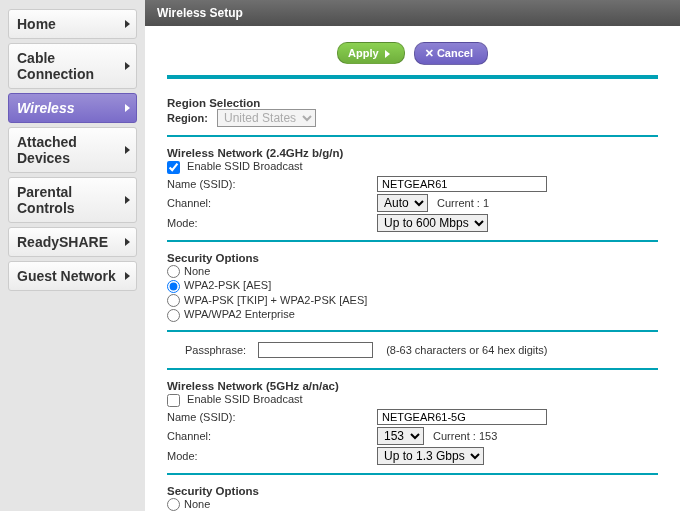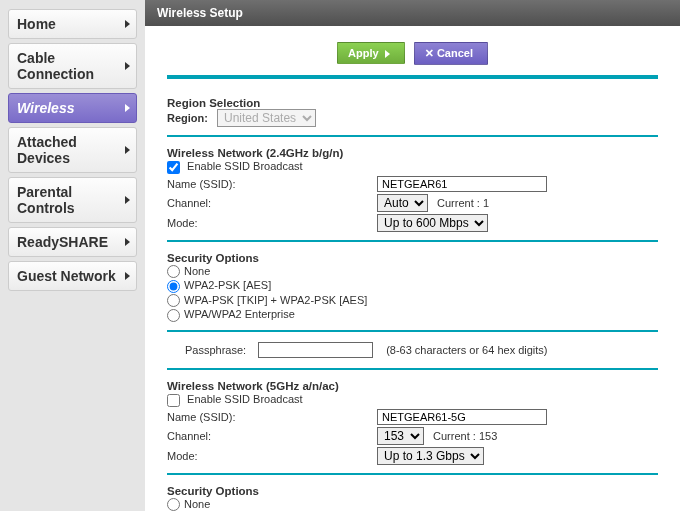--- a/index.html
+++ b/index.html
@@ -60,21 +60,21 @@
     font-size: 12px;
     padding: 6px 12px;
   }
   .button-row {
     text-align: center;
     padding: 16px 0 10px 0;
   }
   .btn {
     display: inline-block;
     padding: 4px 14px 4px 10px;
-    border-radius: 1px;
+    border-radius: 10px;
     color: #fff;
     font-size: 11px;
     font-weight: bold;
     border: 1px solid rgba(0,0,0,.2);
     background: #7fc24a;
     margin: 0 3px;
     cursor: pointer;
     position: relative;
   }
   .btn.apply { background: linear-gradient(#8cd152,#6fae3c); }

